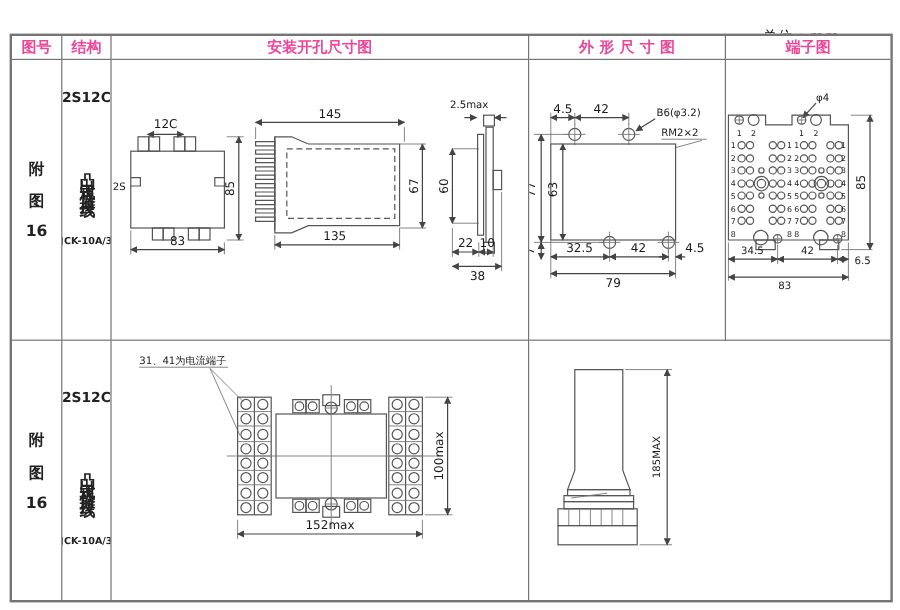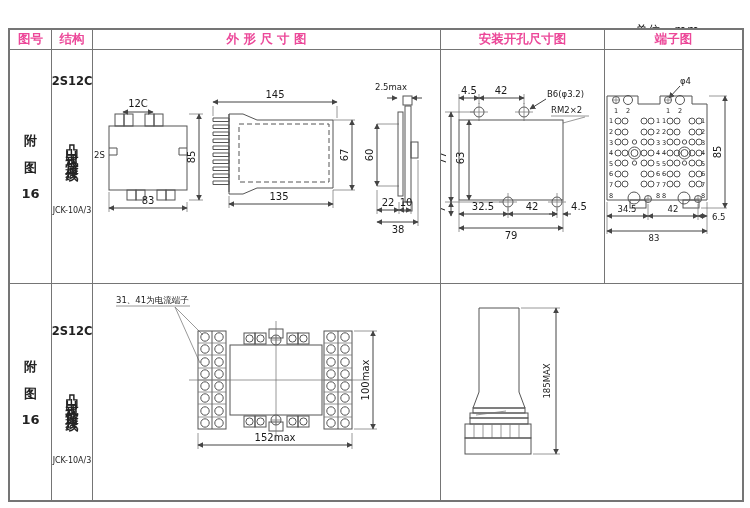--- a/index.html
+++ b/index.html
@@ -13,21 +13,21 @@
      display:flex;align-items:center;justify-content:center;overflow:hidden;position:relative;}
   .c.last{border-right:none;text-align:right;}
   .c.bot{border-bottom:none;}
   .hd{font-size:12.5px;font-weight:600;color:#ec4899;white-space:nowrap;}
   .figcell{flex-direction:column;gap:9px;font-size:13px;font-weight:600;}
   .structcell{flex-direction:column;justify-content:flex-start;gap:30px;}
   .model{font-size:11.5px;font-weight:600;}
   .mt1{margin-top:24px;} .mt2{margin-top:40px;}
   .vdesc{writing-mode:vertical-lr;text-orientation:upright;font-size:13px;font-weight:600;
          letter-spacing:4px;margin-top:16px;line-height:1;}
-  .code{font-size:8px;margin-top:14px;white-space:nowrap;}
+  .code{font-size:8px;margin-top:4px;white-space:nowrap;font-weight:bold;}
   svg{display:block;}
   .ln{stroke:#555;fill:none;stroke-width:1;}
   .thin{stroke:#777;fill:none;stroke-width:0.75;}
   .dash{stroke:#555;fill:none;stroke-width:1;stroke-dasharray:5 3;}
   .dim{stroke:#444;fill:none;stroke-width:1;marker-start:url(#arw);marker-end:url(#arw);}
   .dimE{stroke:#444;fill:none;stroke-width:1;marker-end:url(#arw);}
   .dt{font-size:10px;fill:#1a1a1a;text-anchor:middle;}
   .dts{font-size:8.5px;fill:#1a1a1a;text-anchor:middle;}
   .dta{text-anchor:start;}
   .tn{font-size:6.5px;fill:#1a1a1a;text-anchor:middle;}
@@ -43,22 +43,22 @@
       <marker id="arw" viewBox="0 0 10 10" refX="9" refY="5" markerWidth="6" markerHeight="6" orient="auto-start-reverse">
           <path d="M0,0L10,5L0,10z" fill="#444"></path>
         </marker>
     </defs>
   </svg>
 
   <div class="tbl">
 
     <div class="c hd">图号</div>
     <div class="c hd">结构</div>
+    <div class="c hd">安装开孔尺寸图</div>
     <div class="c hd">外 形 尺 寸 图</div>
-    <div class="c hd">安装开孔尺寸图</div>
     <div class="c hd last">端子图</div>
 
     <div class="c figcell">
       <span>附</span>
       <span>图</span>
       <span>16</span>
     </div>
     <div class="c structcell">
       <span class="model mt1">2S12C</span>
       <span class="vdesc">凸出式板后接线</span>

